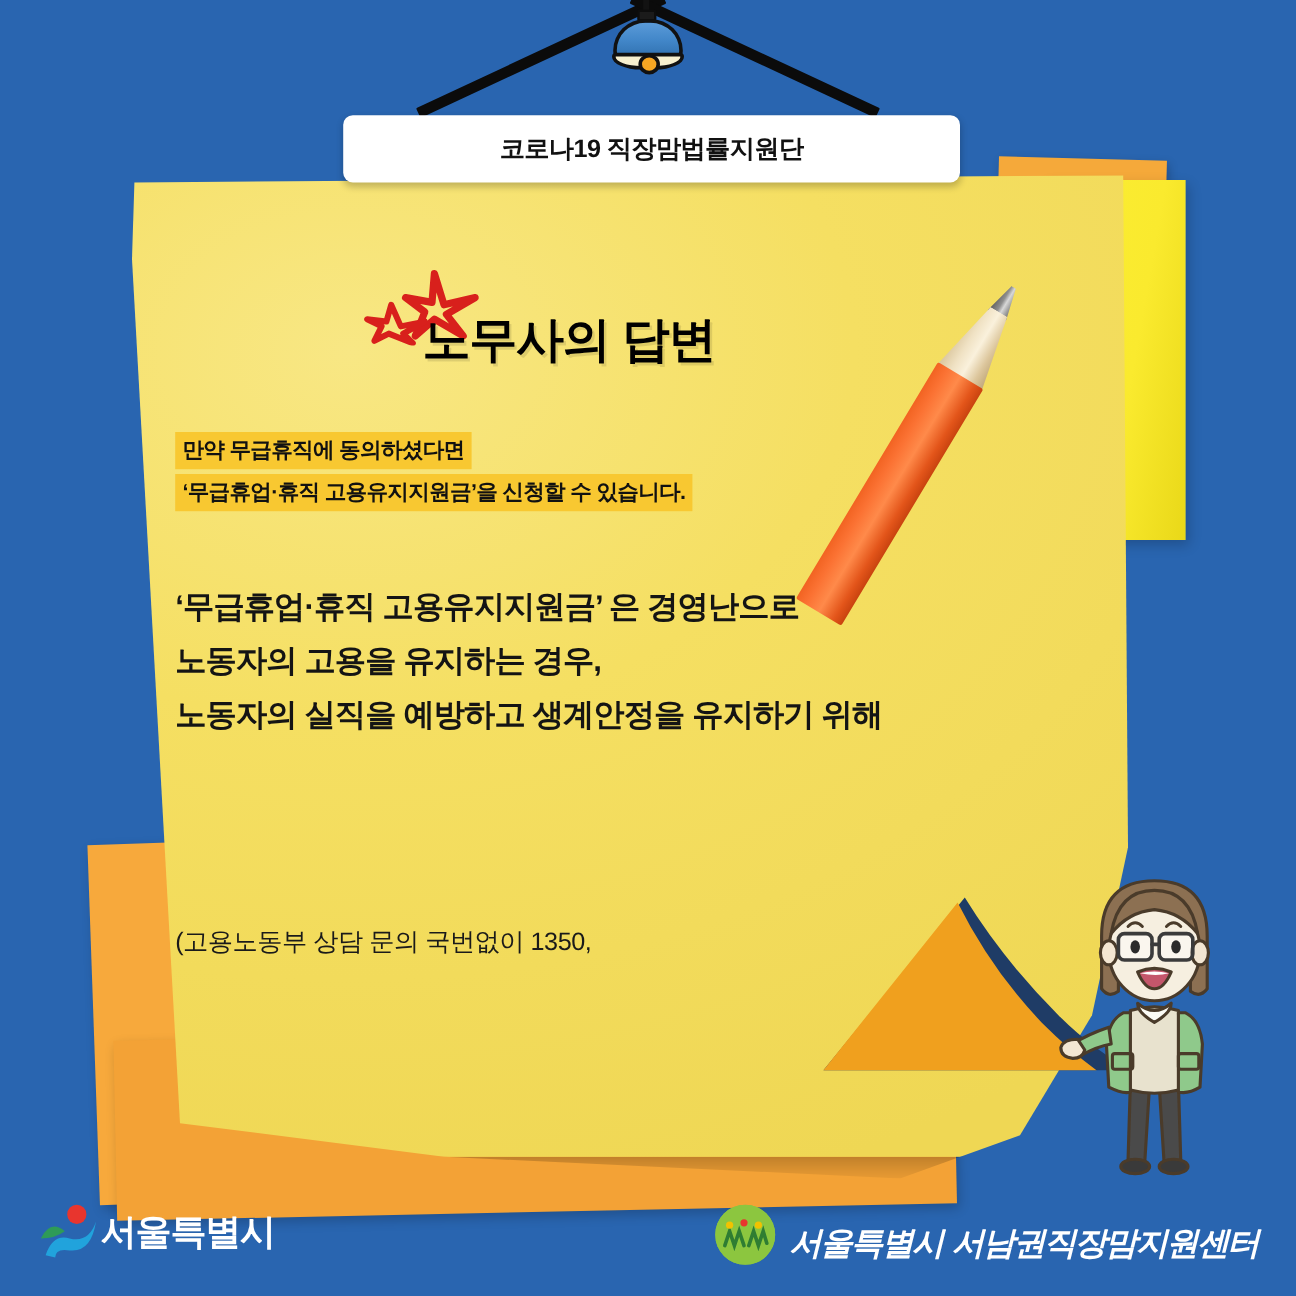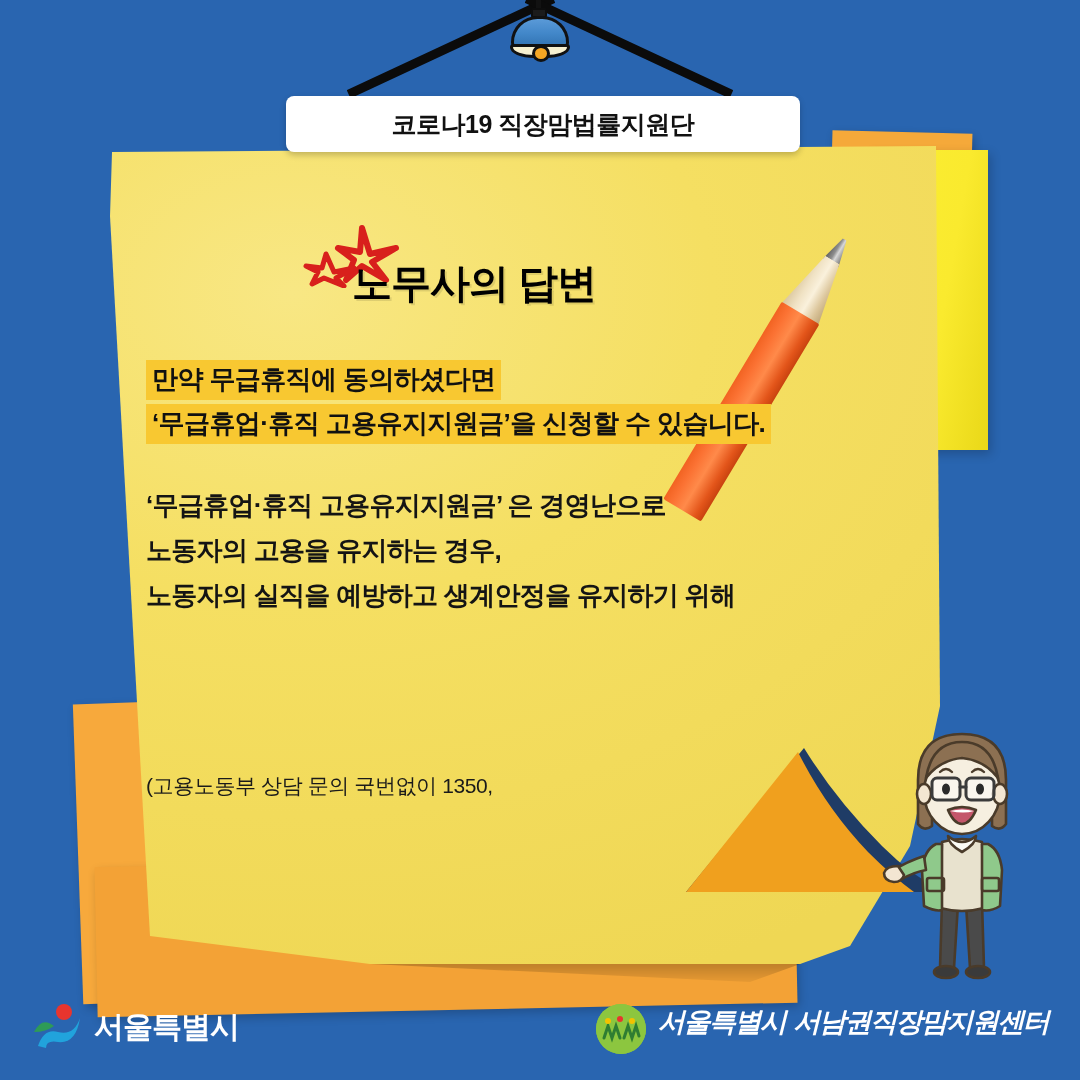--- a/index.html
+++ b/index.html
@@ -29,21 +29,21 @@
 
   
   .banner{
     position:absolute;left:286px;top:96px;width:514px;height:56px;
     background:#ffffff;border-radius:8px;
     display:flex;align-items:center;justify-content:center;
     box-shadow:0 3px 6px rgba(0,0,0,.22);
     z-index:30;
   }
   .banner span{
-    font-size:25px;font-weight:bold;color:#111;letter-spacing:-.5px;
+    font-size:21px;font-weight:bold;color:#111;letter-spacing:-.5px;
     white-space:nowrap;
   }
 
   
   .paper{position:absolute;}
   .p-orange-tr{left:830px;top:132px;width:140px;height:190px;background:#F5A93A;
     box-shadow:2px 3px 8px rgba(0,0,0,.22);transform:rotate(1.5deg);}
   .p-yellow-tr{left:868px;top:150px;width:120px;height:300px;
     background:linear-gradient(100deg,#FBEE34 0%,#FAEA2E 60%,#E9D818 100%);
     box-shadow:3px 4px 10px rgba(0,0,0,.2);}
@@ -87,21 +87,21 @@
   .stars{position:absolute;left:300px;top:224px;width:120px;height:64px;}
 
   .title{
     position:absolute;left:352px;top:256px;
     font-size:40px;font-weight:bold;color:#000;letter-spacing:-1px;
     text-shadow:2px 2px 0 rgba(0,0,0,.10);
   }
 
   .hl-wrap{position:absolute;left:146px;top:360px;width:760px;}
   .hl-line{
-    display:table;font-size:26px;font-weight:bold;color:#111;
+    display:table;font-size:18px;font-weight:bold;color:#111;
     background:#F8C831;padding:5px 6px 6px 6px;margin-bottom:4px;
     letter-spacing:-.6px;line-height:1.12;
   }
 
   .body-wrap{position:absolute;left:146px;top:492px;width:800px;}
   .body-line{
     font-size:26px;color:#141414;font-weight:600;letter-spacing:-.7px;
     line-height:1.0;margin-bottom:19px;white-space:nowrap;
   }
 
@@ -109,25 +109,25 @@
   .note-line{
     font-size:21px;color:#1a1a1a;font-weight:500;letter-spacing:-.4px;
     line-height:1.0;margin-bottom:24px;white-space:nowrap;
   }
 
   
   .character{position:absolute;left:880px;top:720px;width:160px;height:280px;z-index:28;}
 
   
   .footer{position:absolute;left:0;top:996px;width:1080px;height:84px;z-index:40;}
-  .seoul-logo{position:absolute;left:32px;top:6px;display:flex;align-items:center;gap:10px;}
+  .seoul-logo{position:absolute;left:32px;top:6px;display:flex;align-items:center;}
   .seoul-logo .mark{width:52px;height:50px;position:relative;flex:0 0 auto;}
   .seoul-logo .txt{font-size:30px;font-weight:bold;color:#fff;letter-spacing:-1px;}
 
-  .center-logo{position:absolute;left:596px;top:8px;display:flex;align-items:flex-start;gap:12px;}
+  .center-logo{position:absolute;left:596px;top:8px;display:flex;align-items:flex-end;gap:12px;}
   .center-logo .circle{width:50px;height:50px;border-radius:50%;background:#8CC63F;position:relative;flex:0 0 auto;}
   .center-logo .txt{font-size:27px;color:#fff;font-family:"DejaVu Sans",sans-serif;
     font-style:italic;font-weight:bold;letter-spacing:-1.5px;white-space:nowrap;}
 </style>
 </head>
 <body>
 
 <div id="stage">
 
   <div class="wire left"></div>

